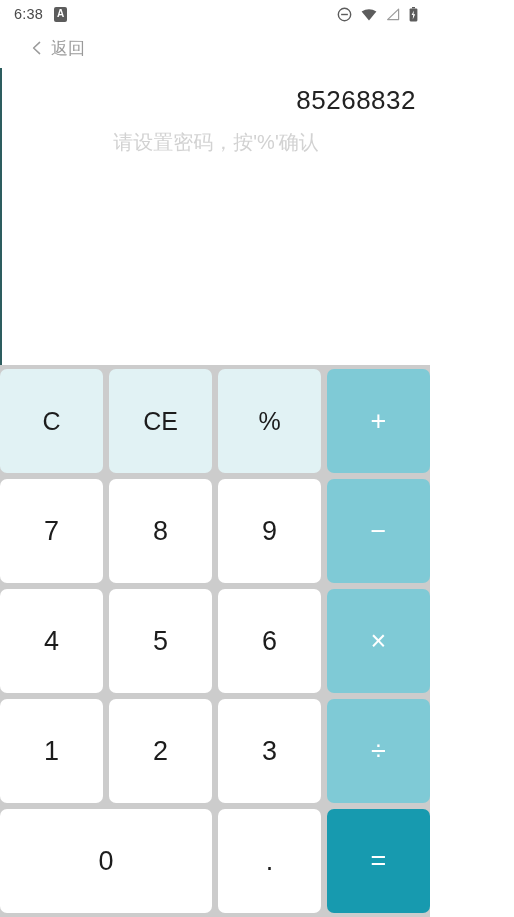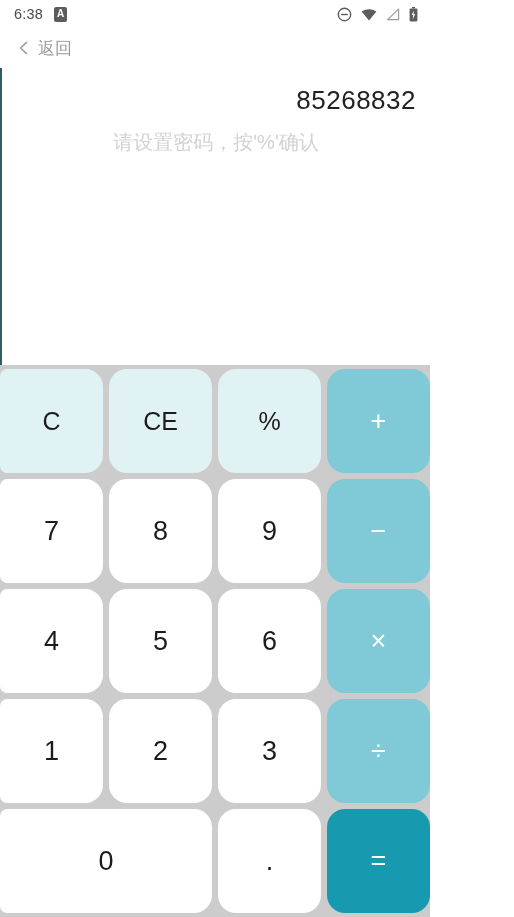--- a/index.html
+++ b/index.html
@@ -65,21 +65,21 @@
     gap: 9px;
   }
   .status-right svg { display: block; }
 
   
   .back-bar {
     flex: 0 0 40px;
     height: 40px;
     display: flex;
     align-items: center;
-    padding-left: 17px;
+    padding-left: 30px;
     box-sizing: border-box;
     background: #ffffff;
   }
   .back-chevron {
     width: 14px;
     height: 14px;
     margin-right: 7px;
     display: block;
   }
   .back-label {
@@ -128,21 +128,21 @@
     gap: 6px;
     padding: 4px 0 4px 0;
     box-sizing: border-box;
   }
   .key {
     border: none;
     outline: none;
     margin: 0;
     padding: 0;
     background: #ffffff;
-    border-radius: 18px;
+    border-radius: 7px;
     font-family: inherit;
     font-size: 27px;
     color: #1c1c1c;
     display: flex;
     align-items: center;
     justify-content: center;
     cursor: pointer;
     user-select: none;
     line-height: 1;
   }

